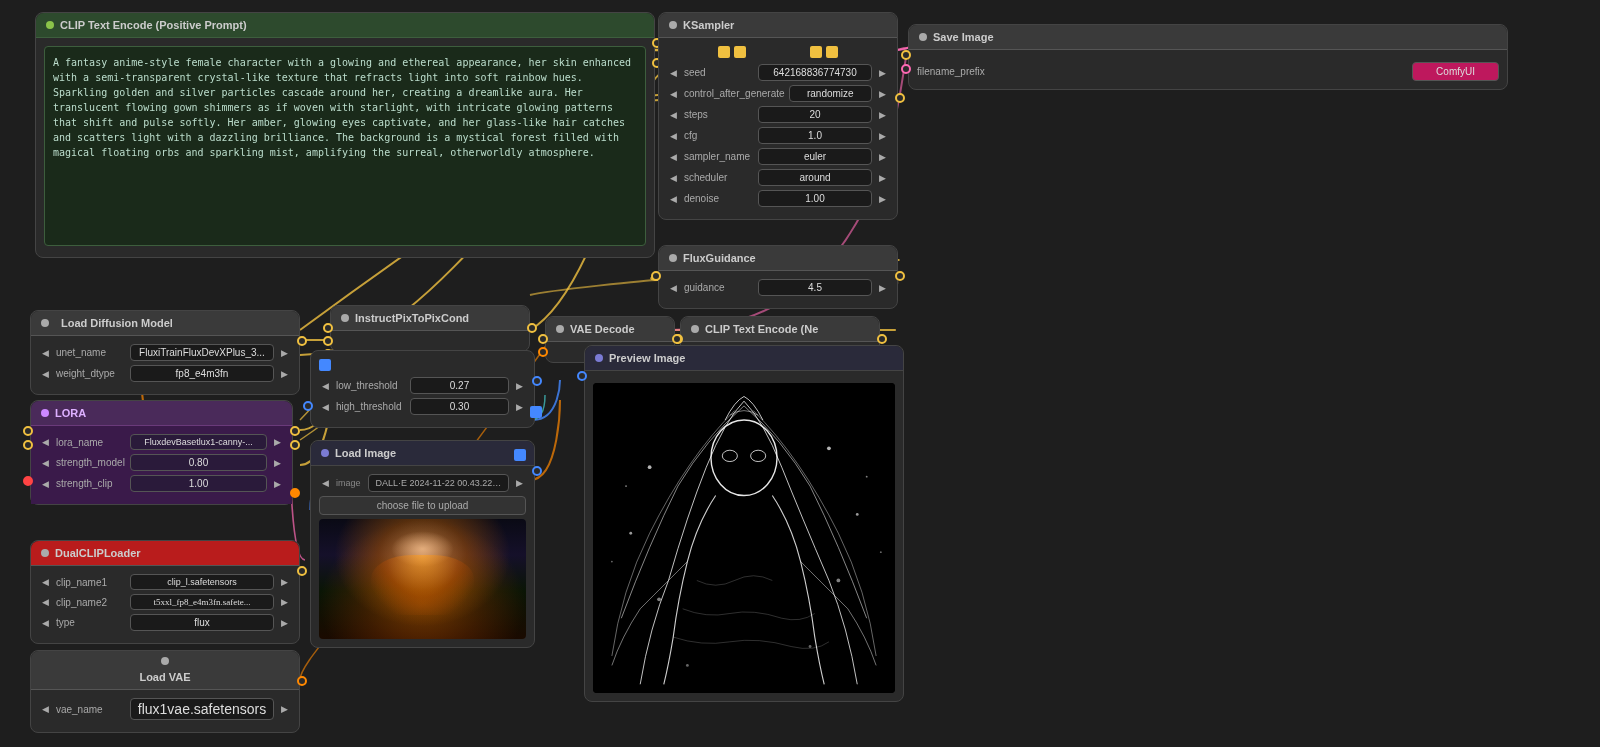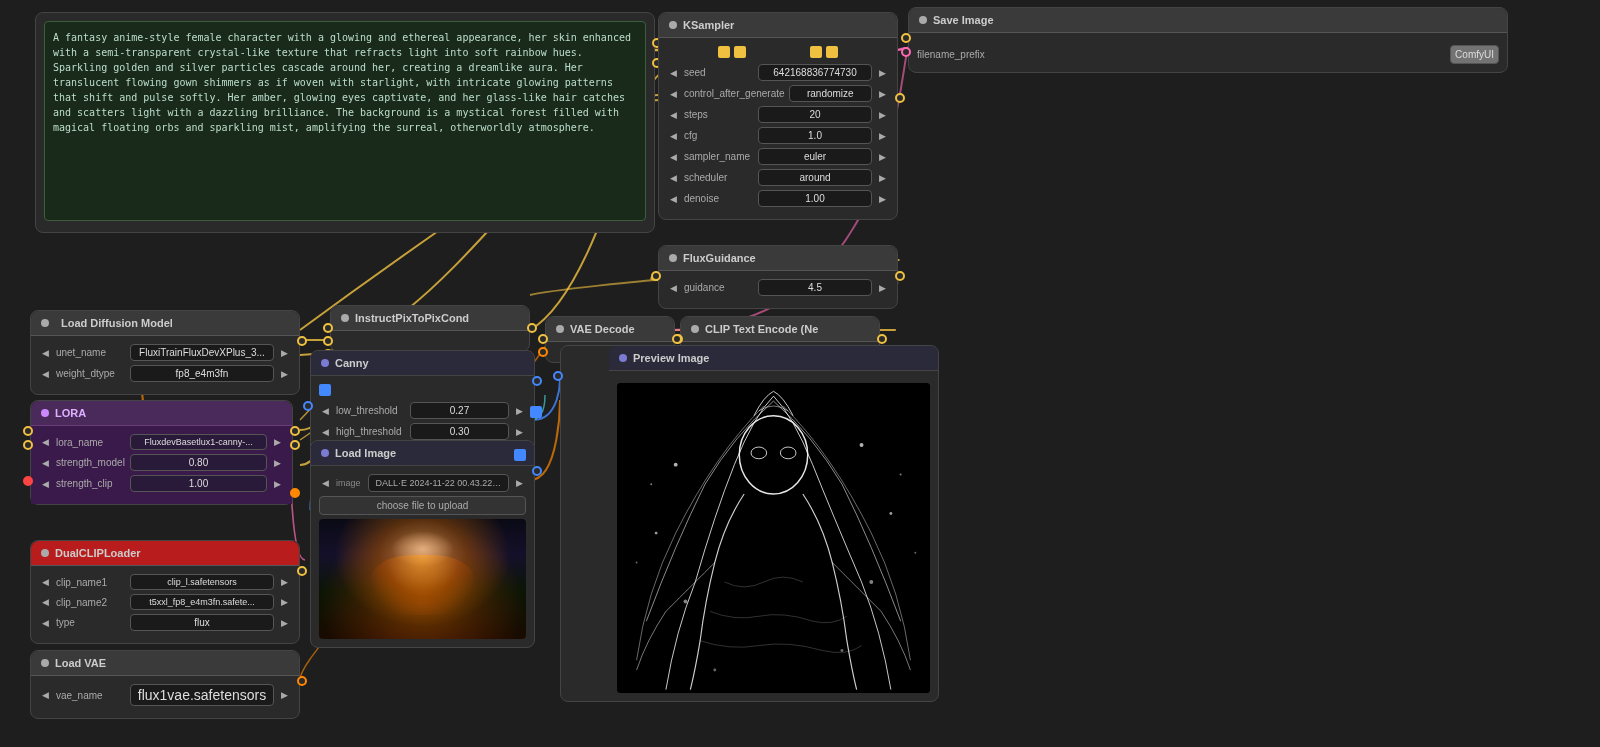--- a/index.html
+++ b/index.html
@@ -146,43 +146,43 @@
     .node-ksampler .node-header {
       background: #3a3a3a;
       border-bottom: 1px solid #555;
     }
 
     .node-ksampler .node-dot { background: #aaa; }
 
     
     .node-save-image {
       left: 908px;
-      top: 7px;
+      top: 24px;
       width: 600px;
     }
 
     .node-save-image .node-header {
       background: #3a3a3a;
       border-bottom: 1px solid #555;
     }
 
     .node-save-image .node-dot { background: #aaa; }
 
     .filename-row {
       display: flex;
       align-items: center;
       gap: 4px;
       margin-top: 4px;
     }
 
     .filename-value {
-      background: #737373;
+      background: #be185d;
       border: 1px solid #555;
       border-radius: 4px;
-      padding: 3px 4px;
+      padding: 3px 23px;
       font-size: 10px;
       color: #ddd;
     }
 
     
     .node-load-diffusion {
       left: 30px;
       top: 310px;
       width: 270px;
     }
@@ -263,24 +263,23 @@
 
     .node-load-image .node-header {
       background: #2a2a3a;
       border-bottom: 1px solid #444;
     }
 
     .node-load-image .node-dot { background: #7b7bd4; }
 
     
     .node-preview {
-      left: 560px;
+      left: 584px;
       top: 345px;
-      width: 379px;
-      padding-left: 48px;
+      width: 320px;
     }
 
     .node-preview .node-header {
       background: #2a2a3a;
       border-bottom: 1px solid #444;
     }
 
     .node-preview .node-dot { background: #7b7bd4; }
 
     
@@ -333,20 +332,21 @@
     
     .node-load-vae {
       left: 30px;
       top: 650px;
       width: 270px;
     }
 
     .node-load-vae .node-header {
       background: #3a3a3a;
       border-bottom: 1px solid #555;
+      flex-direction: column;
     }
 
     .node-load-vae .node-dot { background: #aaa; }
 
     
     .connections-svg {
       position: absolute;
       top: 0; left: 0;
       width: 1600px;
       height: 747px;
@@ -480,20 +480,24 @@
 
     <path d="M 658 280 C 650 280, 550 290, 530 295" stroke="#f0c040" stroke-width="2" fill="none" opacity="0.6"></path>
 
     <path d="M 300 420 C 320 400, 350 360, 380 355" stroke="#f0c040" stroke-width="1.5" fill="none" opacity="0.7"></path>
     <path d="M 300 440 C 330 420, 380 380, 400 360" stroke="#f0c040" stroke-width="1.5" fill="none" opacity="0.7"></path>
 
     <path d="M 300 680 C 300 660, 350 620, 550 340" stroke="#ff8800" stroke-width="1.5" fill="none" opacity="0.6"></path>
   </svg>
 
   <div class="node node-clip-text">
+    <div class="node-header">
+      <div class="node-dot"></div>
+      <span>CLIP Text Encode (Positive Prompt)</span>
+    </div>
     <div class="node-body">
       <textarea class="text-area" style="">A fantasy anime-style female character with a glowing and ethereal appearance, her skin enhanced with a semi-transparent crystal-like texture that refracts light into soft rainbow hues. Sparkling golden and silver particles cascade around her, creating a dreamlike aura. Her translucent flowing gown shimmers as if woven with starlight, with intricate glowing patterns that shift and pulse softly. Her amber, glowing eyes captivate, and her glass-like hair catches and scatters light with a dazzling brilliance. The background is a mystical forest filled with magical floating orbs and sparkling mist, amplifying the surreal, otherworldly atmosphere.</textarea>
     </div>
 
     <div class="connector-dot-right conn-yellow" style="top:30px; right:-8px;"></div>
     <div class="connector-dot-right conn-yellow" style="top:50px; right:-8px;"></div>
   </div>
 
   <div class="node node-ksampler">
     <div class="node-header">
@@ -638,24 +642,20 @@
       <div class="node-dot"></div>
       <span>VAE Decode</span>
     </div>
     <div class="node-body" style="height:20px;"></div>
     <div class="connector-dot-left conn-yellow" style="top:22px; left:-8px;"></div>
     <div class="connector-dot-left conn-orange" style="top:35px; left:-8px;"></div>
     <div class="connector-dot-right conn-yellow" style="top:22px; right:-8px;"></div>
   </div>
 
   <div class="node node-canny">
-    <div class="node-header">
-      <div class="node-dot"></div>
-      <span>Canny</span>
-    </div>
     <div class="node-body">
 
       <div style="display:flex;gap:4px;margin-bottom:6px;">
         <div style="width:12px;height:12px;background:#4488ff;border-radius:2px;"></div>
       </div>
       <div class="node-row">
         <span class="arrow-btn">◀</span>
         <span class="node-row-label">low_threshold</span>
         <span class="node-row-value">0.27</span>
         <span class="arrow-btn">▶</span>
@@ -809,21 +809,21 @@
     <div class="node-body">
       <div class="node-row">
         <span class="arrow-btn">◀</span>
         <span class="node-row-label">clip_name1</span>
         <span class="node-row-value" style="font-size:9px;">clip_l.safetensors</span>
         <span class="arrow-btn">▶</span>
       </div>
       <div class="node-row">
         <span class="arrow-btn">◀</span>
         <span class="node-row-label">clip_name2</span>
-        <span class="node-row-value" style="font-size:9px;">t5xxl_fp8_e4m3fn.safete...</span>
+        <span class="node-row-value" style="font-size:9px;font-family:Liberation Serif, serif;">t5xxl_fp8_e4m3fn.safete...</span>
         <span class="arrow-btn">▶</span>
       </div>
       <div class="node-row">
         <span class="arrow-btn">◀</span>
         <span class="node-row-label">type</span>
         <span class="node-row-value">flux</span>
         <span class="arrow-btn">▶</span>
       </div>
     </div>
     <div class="connector-dot-right conn-yellow" style="top:30px; right:-8px;"></div>

